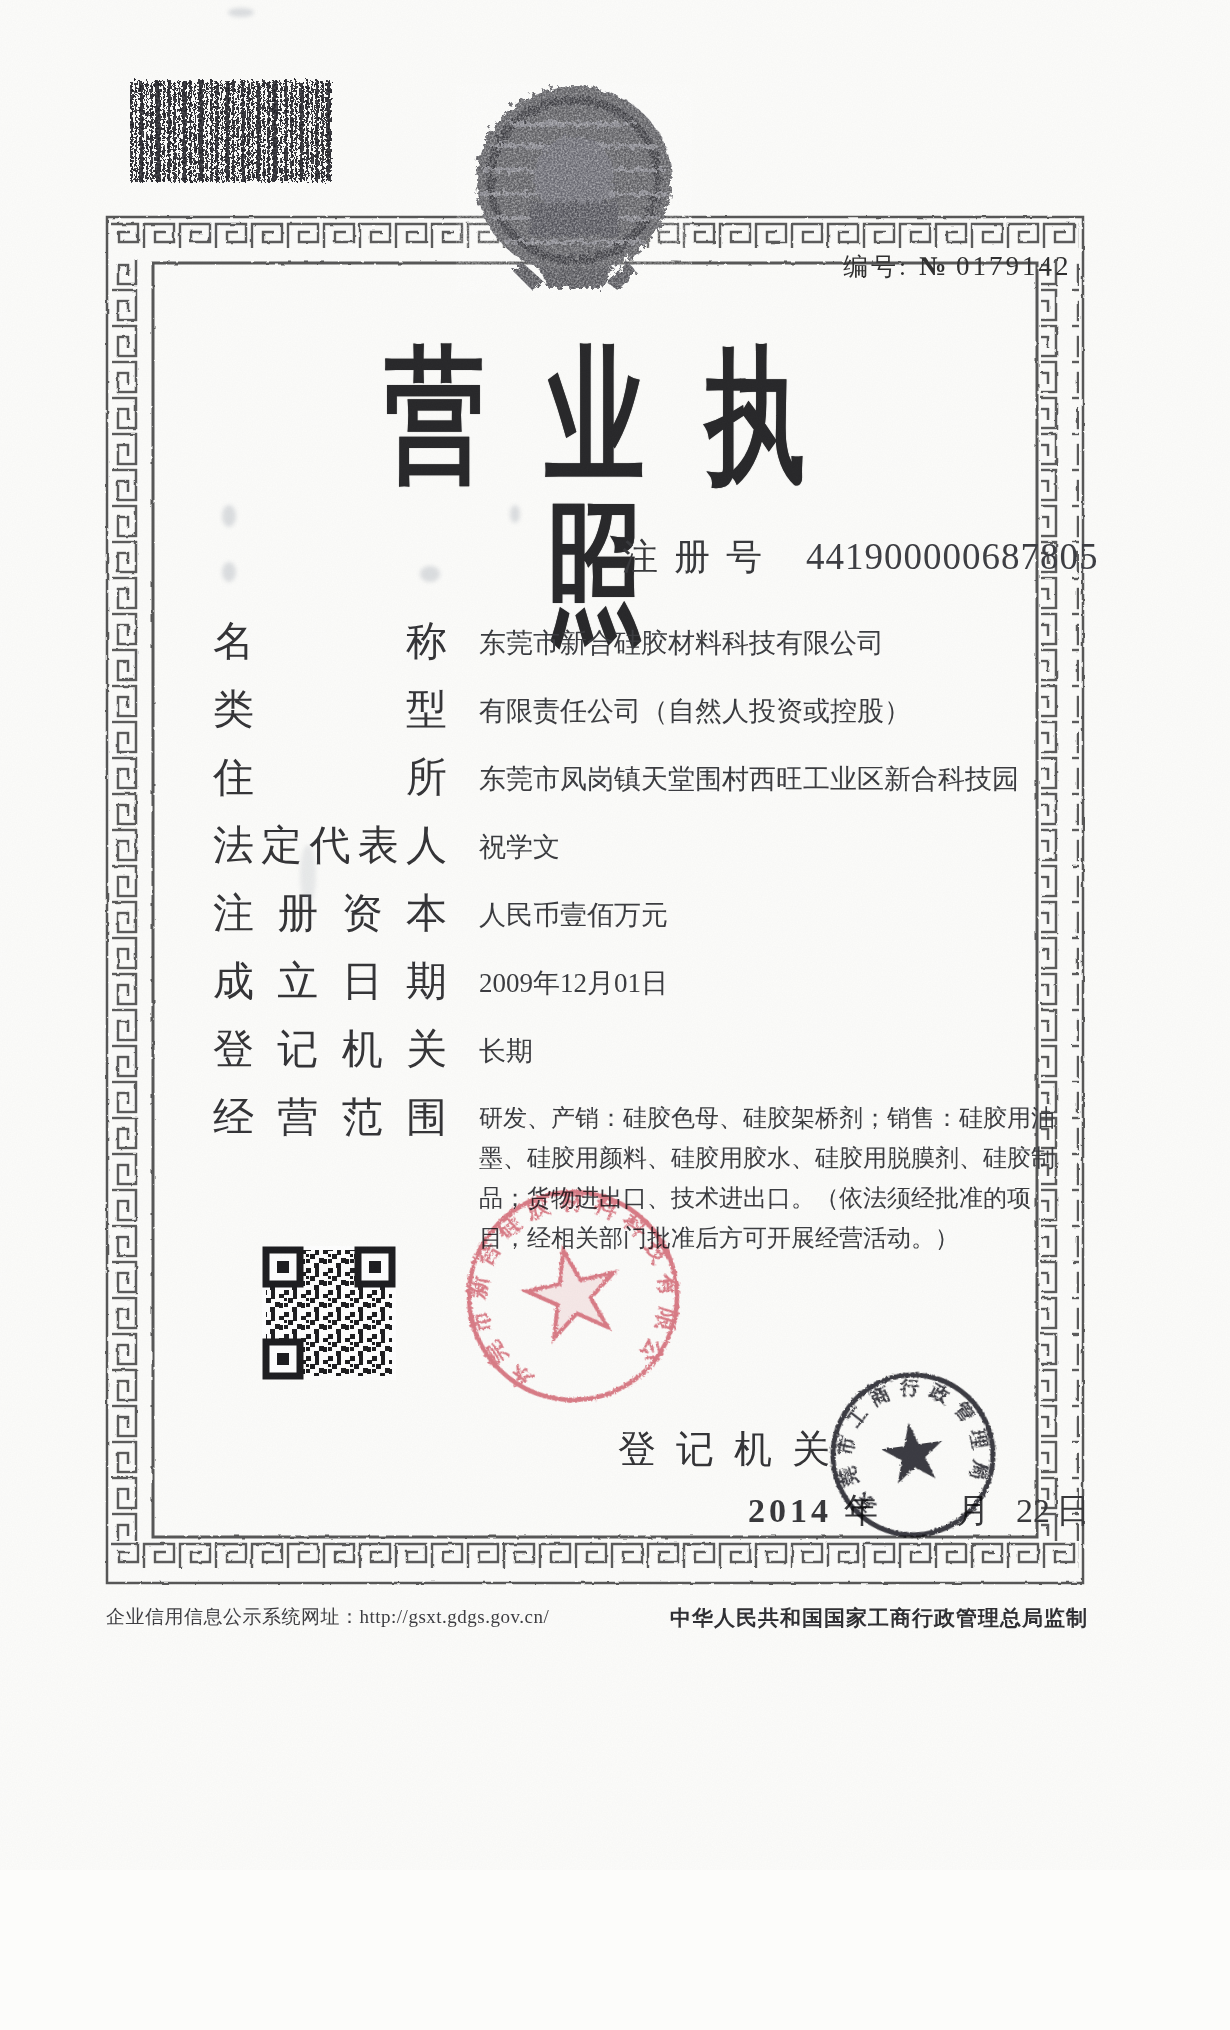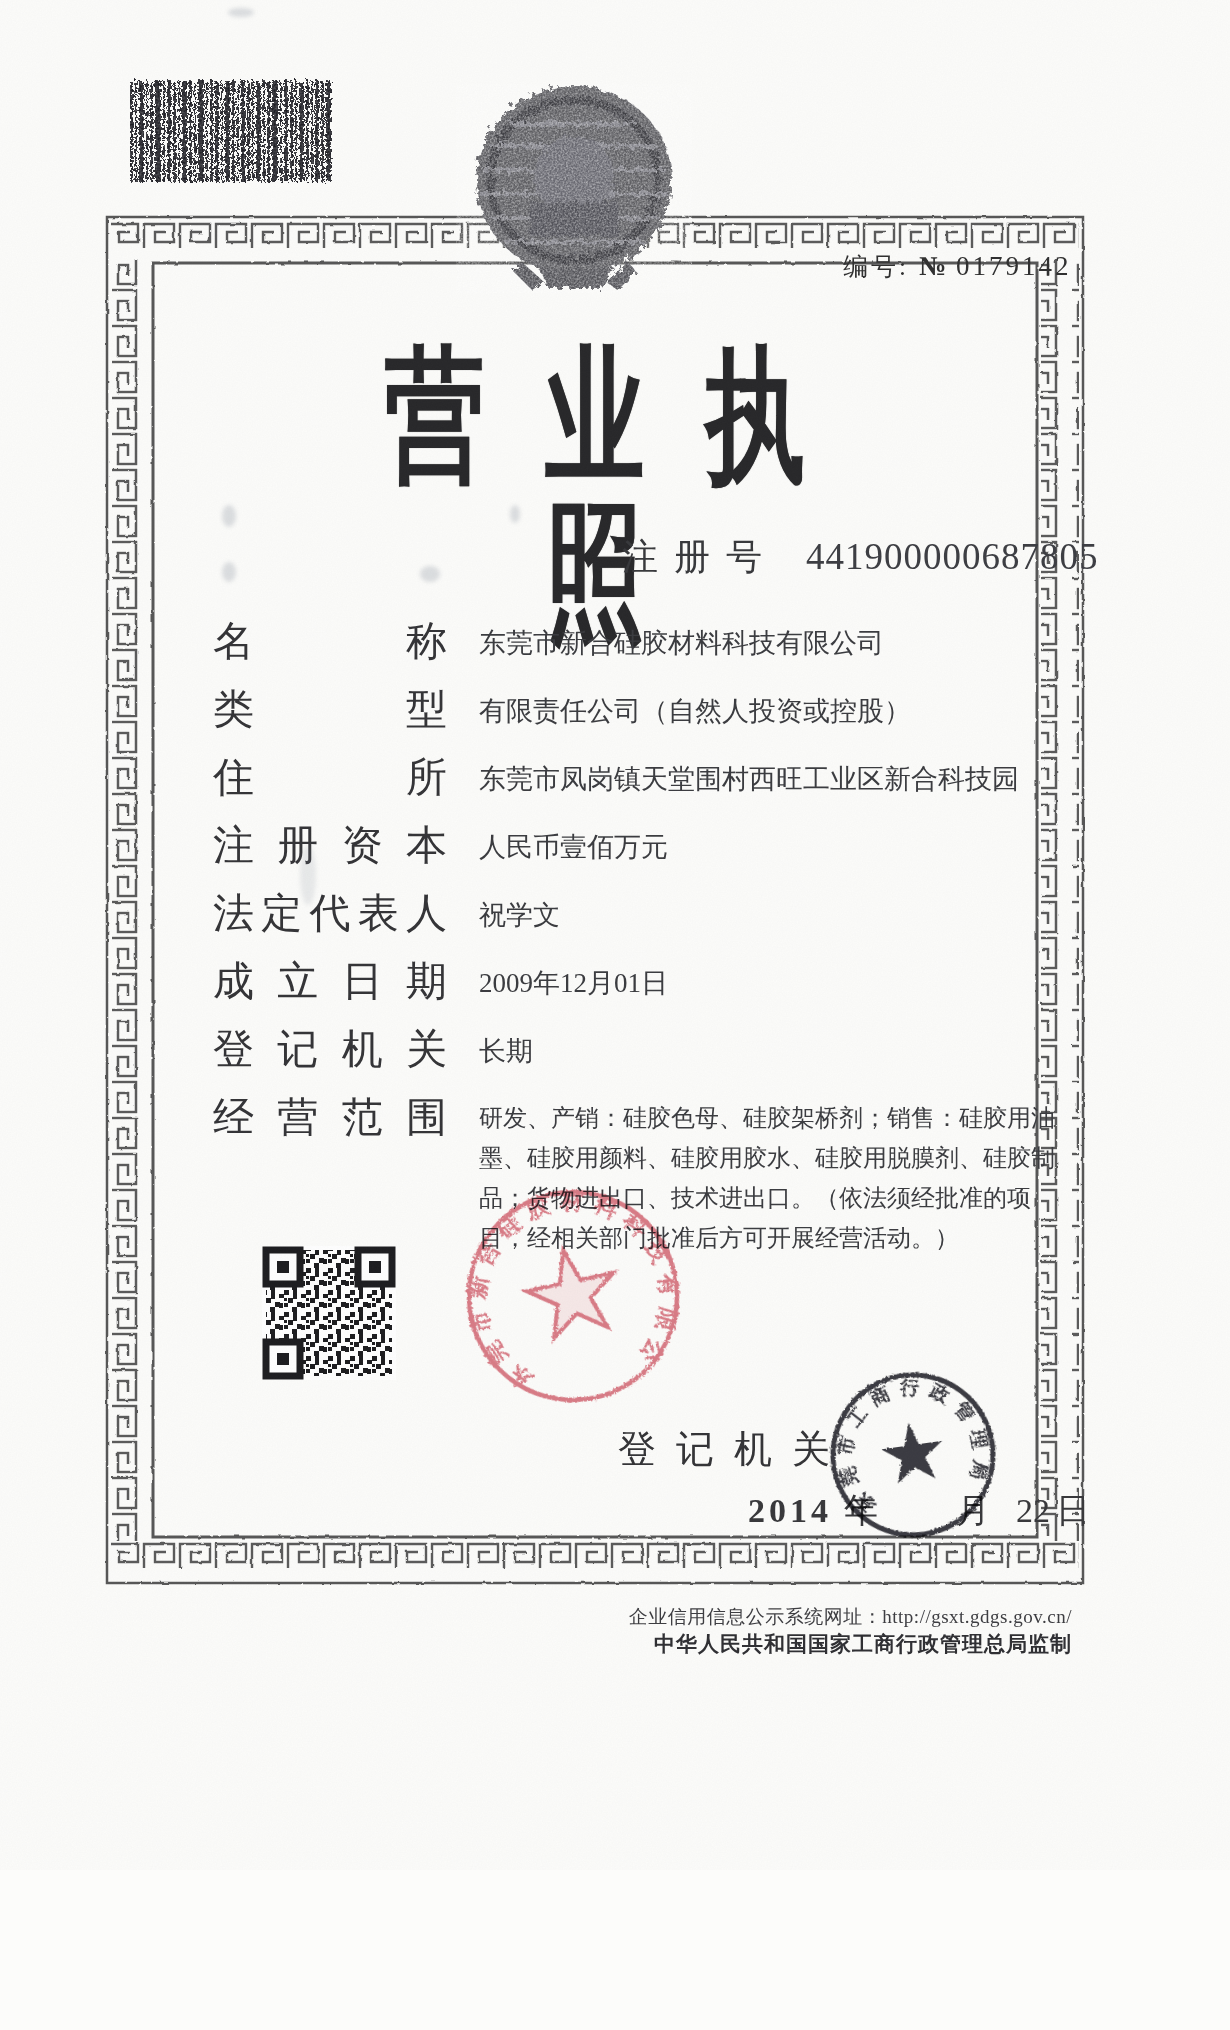--- a/index.html
+++ b/index.html
@@ -63,21 +63,21 @@
   
   #registry-label{left:618px;top:1424px;font-size:38px;letter-spacing:20px;color:#333336;font-weight:500;}
   #date-line{left:748px;top:1488px;display:flex;align-items:baseline;font-size:34px;color:#37373a;}
   #date-line .y{letter-spacing:4px;font-weight:bold;}
   #date-line .u1{margin-left:12px;}
   #date-line .u2{margin-left:78px;}
   #date-line .d{margin-left:26px;text-align:center;}
   #date-line .u3{margin-left:6px;}
 
   
-  #footer{left:90px;top:1604px;width:982px;display:flex;justify-content:space-between;align-items:flex-end;flex-direction:column;}
+  #footer{left:106px;top:1604px;width:982px;display:flex;justify-content:space-between;align-items:flex-start;}
   #footer .left{font-size:19px;color:#3c3c40;letter-spacing:0.5px;}
   #footer .right{font-size:21px;color:#2e2e32;font-weight:600;letter-spacing:1px;}
 
   
   .smudge{position:absolute;background:#7d8694;border-radius:50%;filter:blur(2px);opacity:.25;}
   #noise-overlay{position:absolute;left:0;top:0;pointer-events:none;z-index:9;}
 </style>
 </head>
 <body>
 
@@ -214,26 +214,26 @@
   </div>
   <div class="row">
     <div class="flabel">类型</div>
     <div class="fvalue">有限责任公司（自然人投资或控股）</div>
   </div>
   <div class="row">
     <div class="flabel">住所</div>
     <div class="fvalue">东莞市凤岗镇天堂围村西旺工业区新合科技园</div>
   </div>
   <div class="row">
+    <div class="flabel">法定代表人</div>
+    <div class="fvalue">祝学文</div>
+  </div>
+  <div class="row">
     <div class="flabel">注册资本</div>
     <div class="fvalue">人民币壹佰万元</div>
-  </div>
-  <div class="row">
-    <div class="flabel">法定代表人</div>
-    <div class="fvalue">祝学文</div>
   </div>
   <div class="row">
     <div class="flabel">成立日期</div>
     <div class="fvalue">2009年12月01日</div>
   </div>
   <div class="row">
     <div class="flabel">登记机关</div>
     <div class="fvalue">长期</div>
   </div>
   <div class="row scope">

